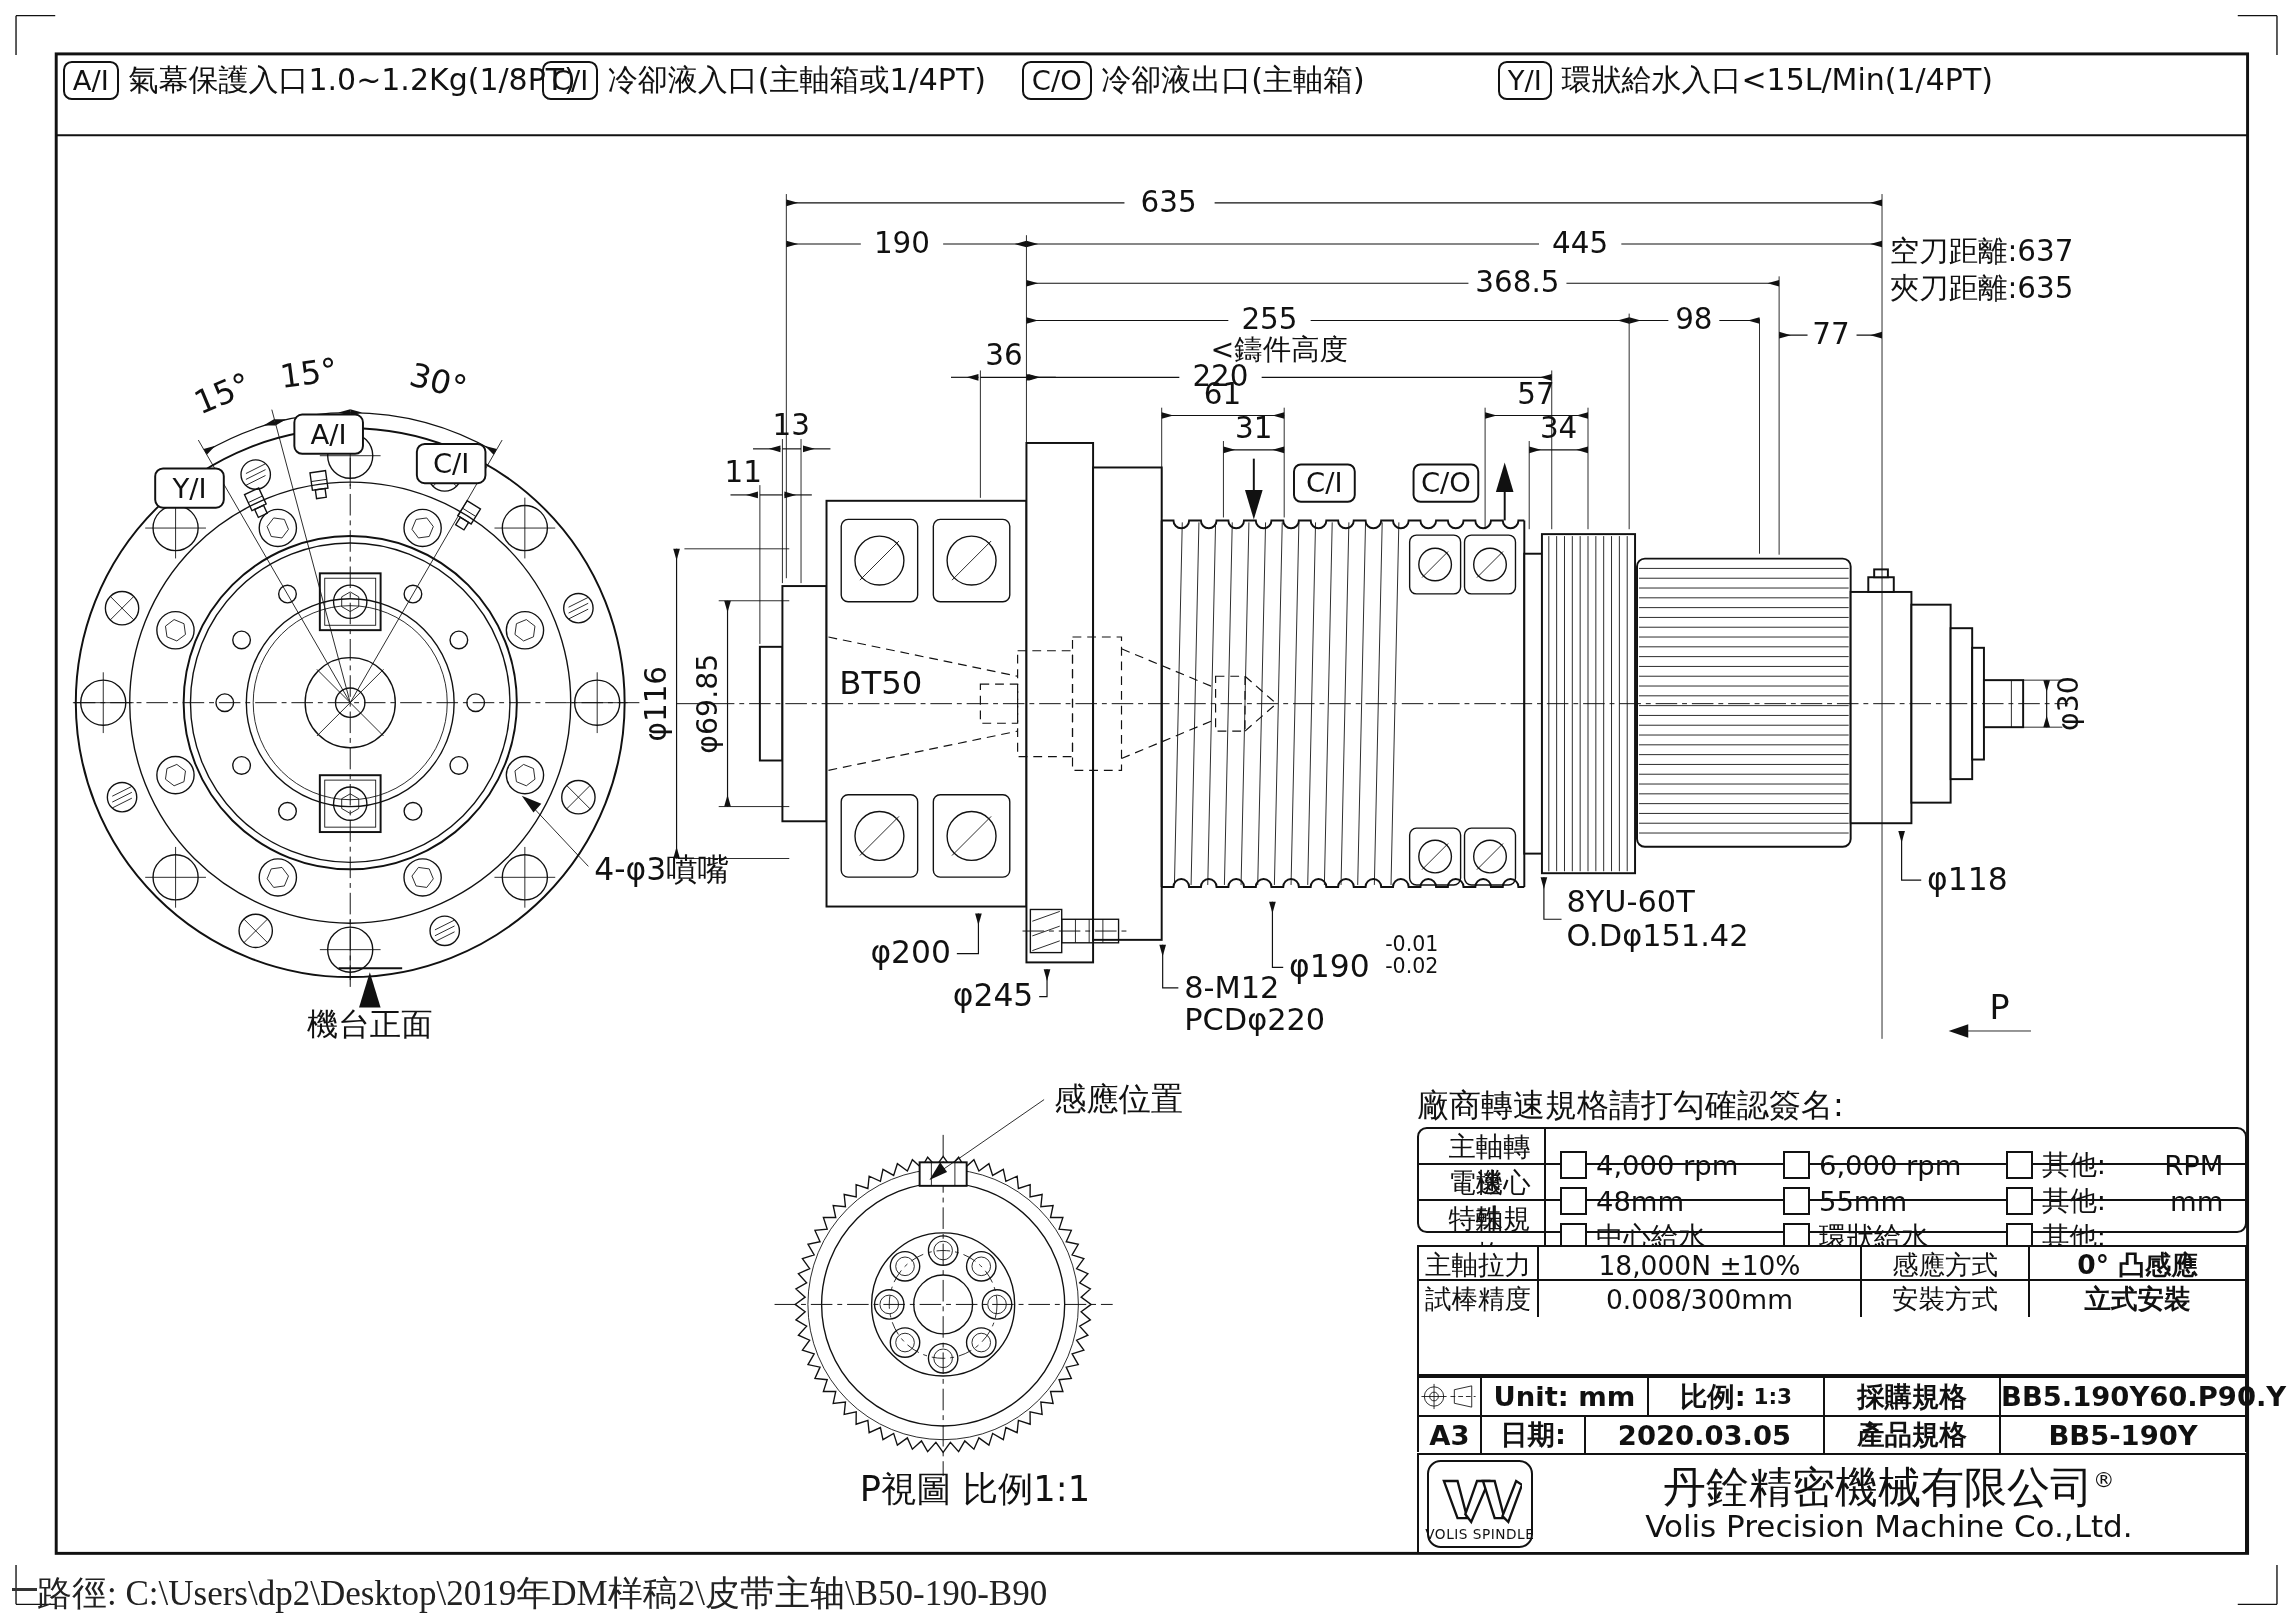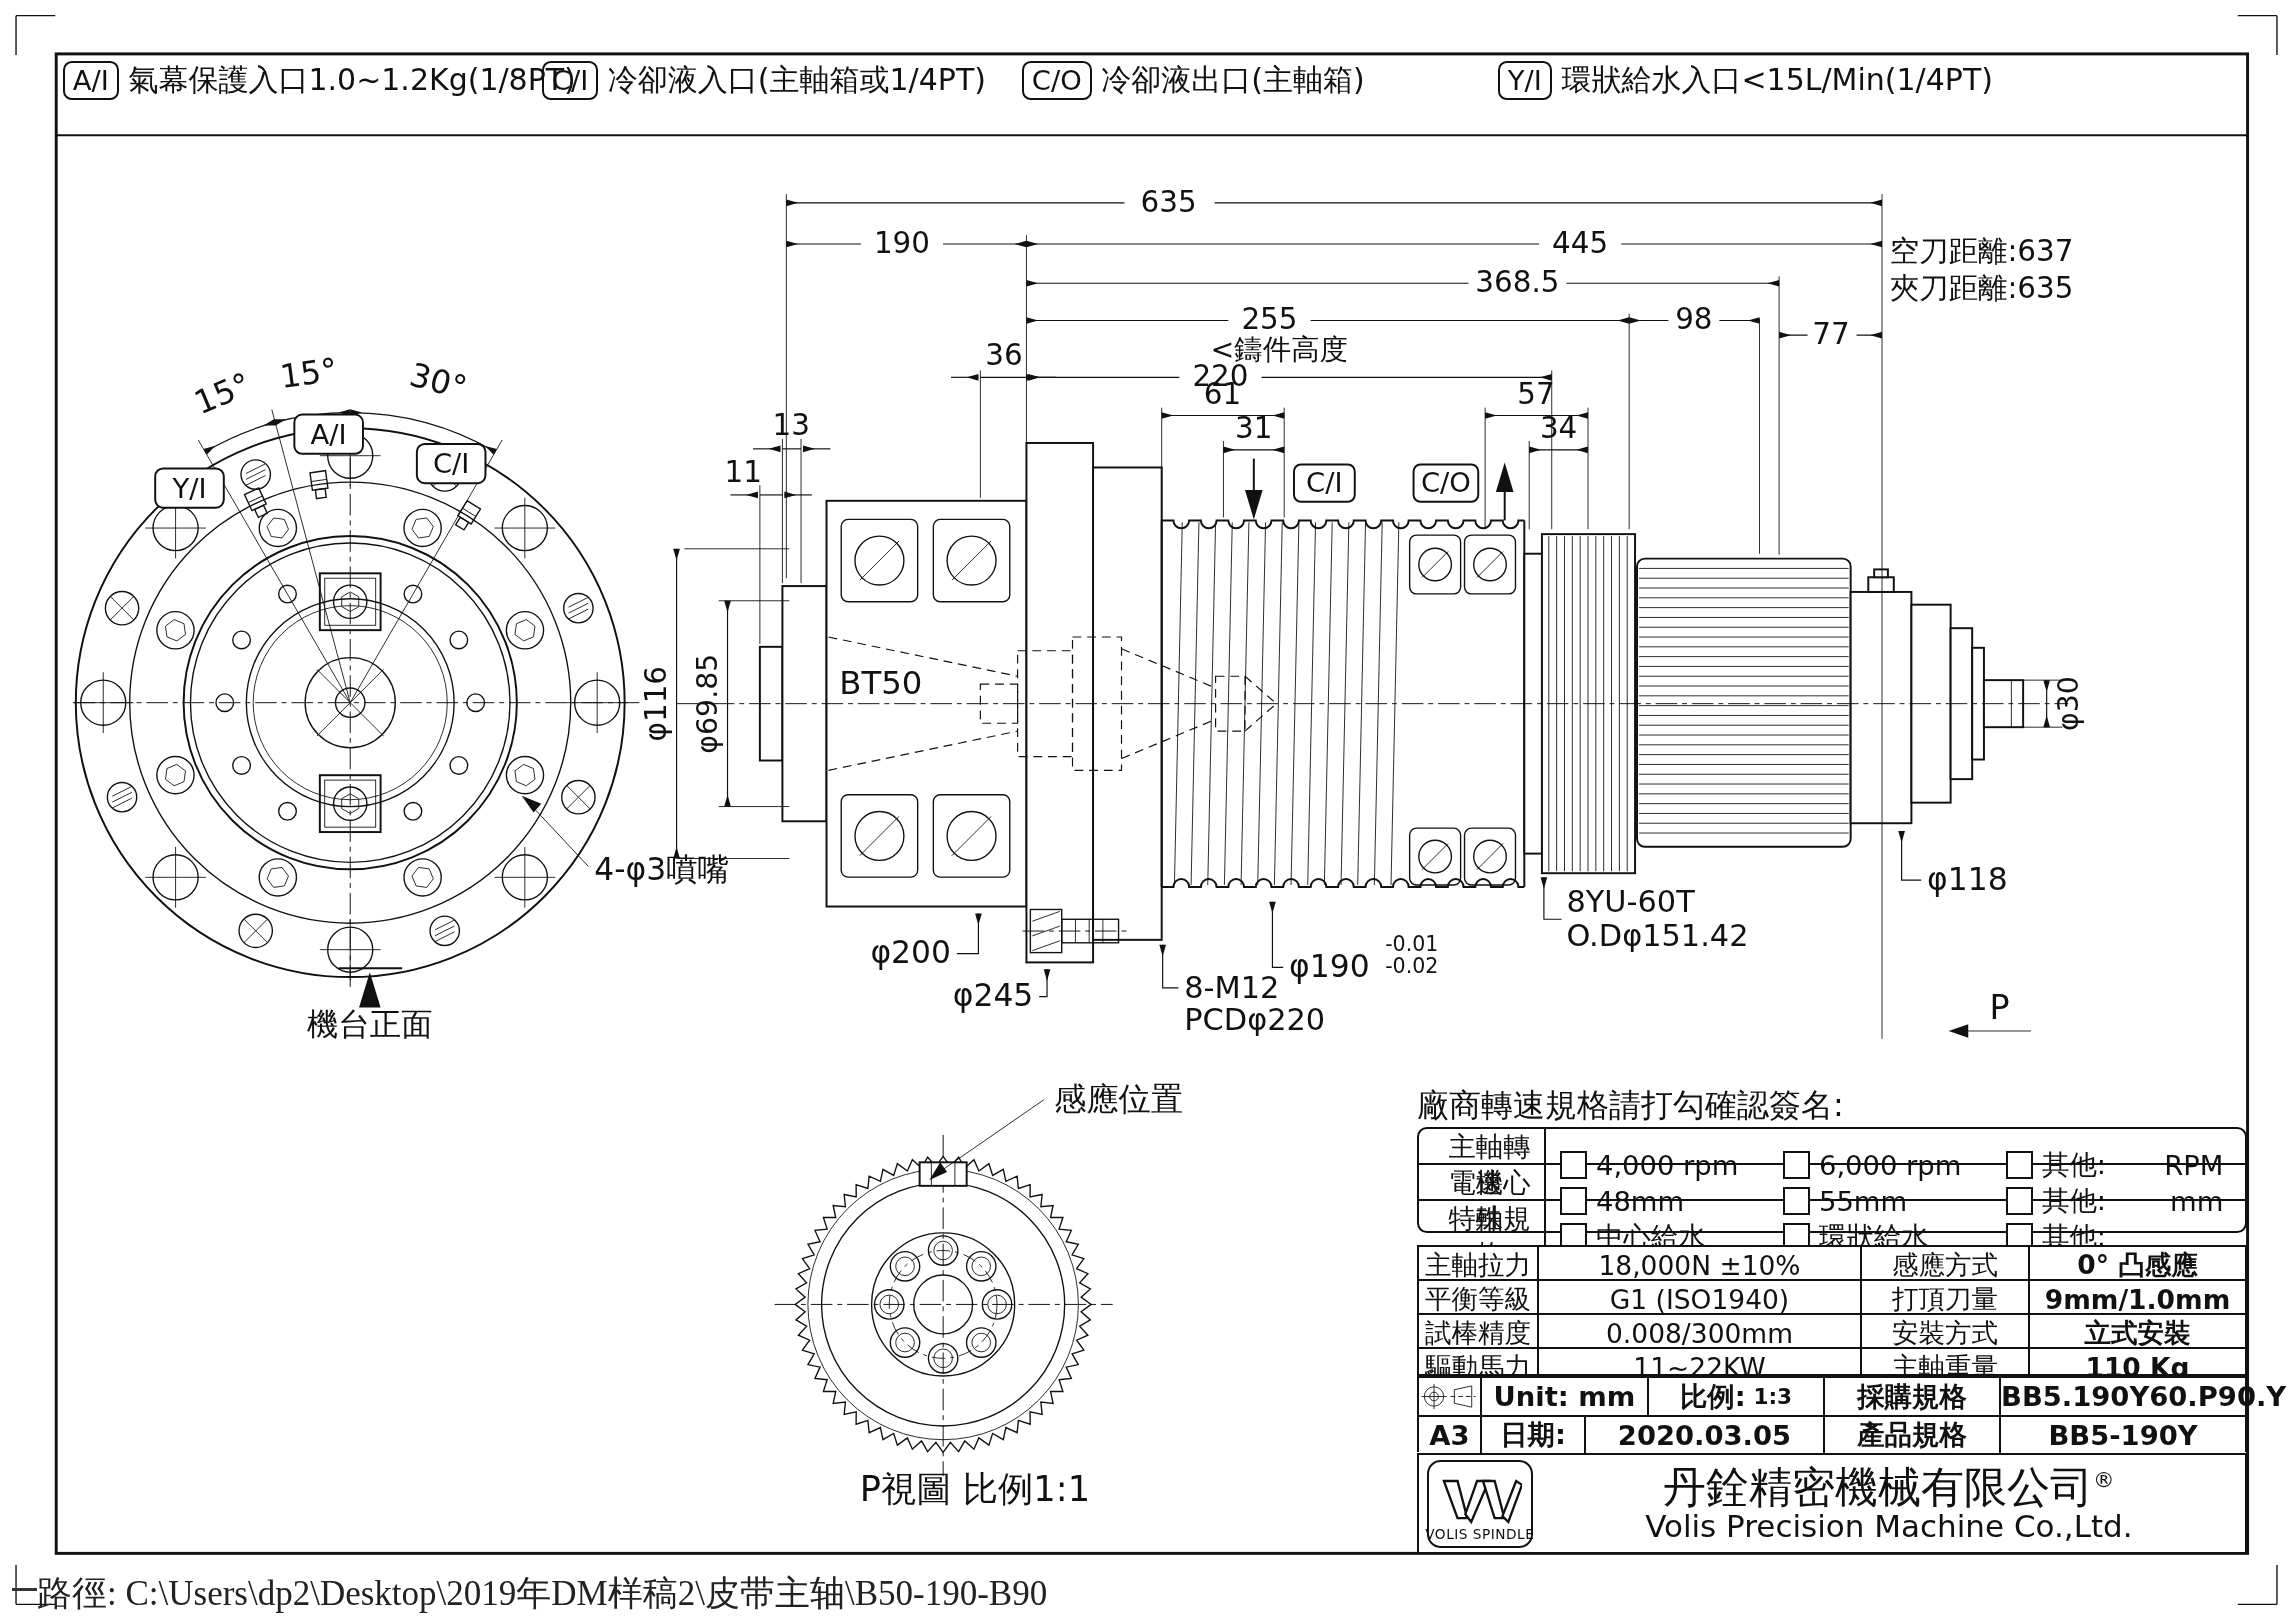--- a/index.html
+++ b/index.html
@@ -605,36 +605,24 @@
 
   
   <div class="blk stbl">
     <div class="srow">
       <div class="scell">主軸拉力</div>
       <div class="scell">18,000N ±10%</div>
       <div class="scell">感應方式</div>
       <div class="scell">0° 凸感應</div>
     </div>
     <div class="srow">
-      <div class="scell">平衡等級</div>
-      <div class="scell">G1 (ISO1940)</div>
-      <div class="scell">打頂刀量</div>
-      <div class="scell">9mm/1.0mm</div>
-    </div>
-    <div class="srow">
       <div class="scell">試棒精度</div>
       <div class="scell">0.008/300mm</div>
       <div class="scell">安裝方式</div>
       <div class="scell">立式安裝</div>
-    </div>
-    <div class="srow">
-      <div class="scell">驅動馬力</div>
-      <div class="scell">11~22KW</div>
-      <div class="scell">主軸重量</div>
-      <div class="scell">110 Kg</div>
     </div>
   </div>
 
   
   <div class="blk ttbl">
     <div class="trow1">
       <div class="tcell">
         <svg width="57" height="29" viewBox="0 0 58 30">
           <circle cx="13" cy="15" r="10" class="ln0"></circle>
           <circle cx="13" cy="15" r="4.5" class="ln0"></circle>

